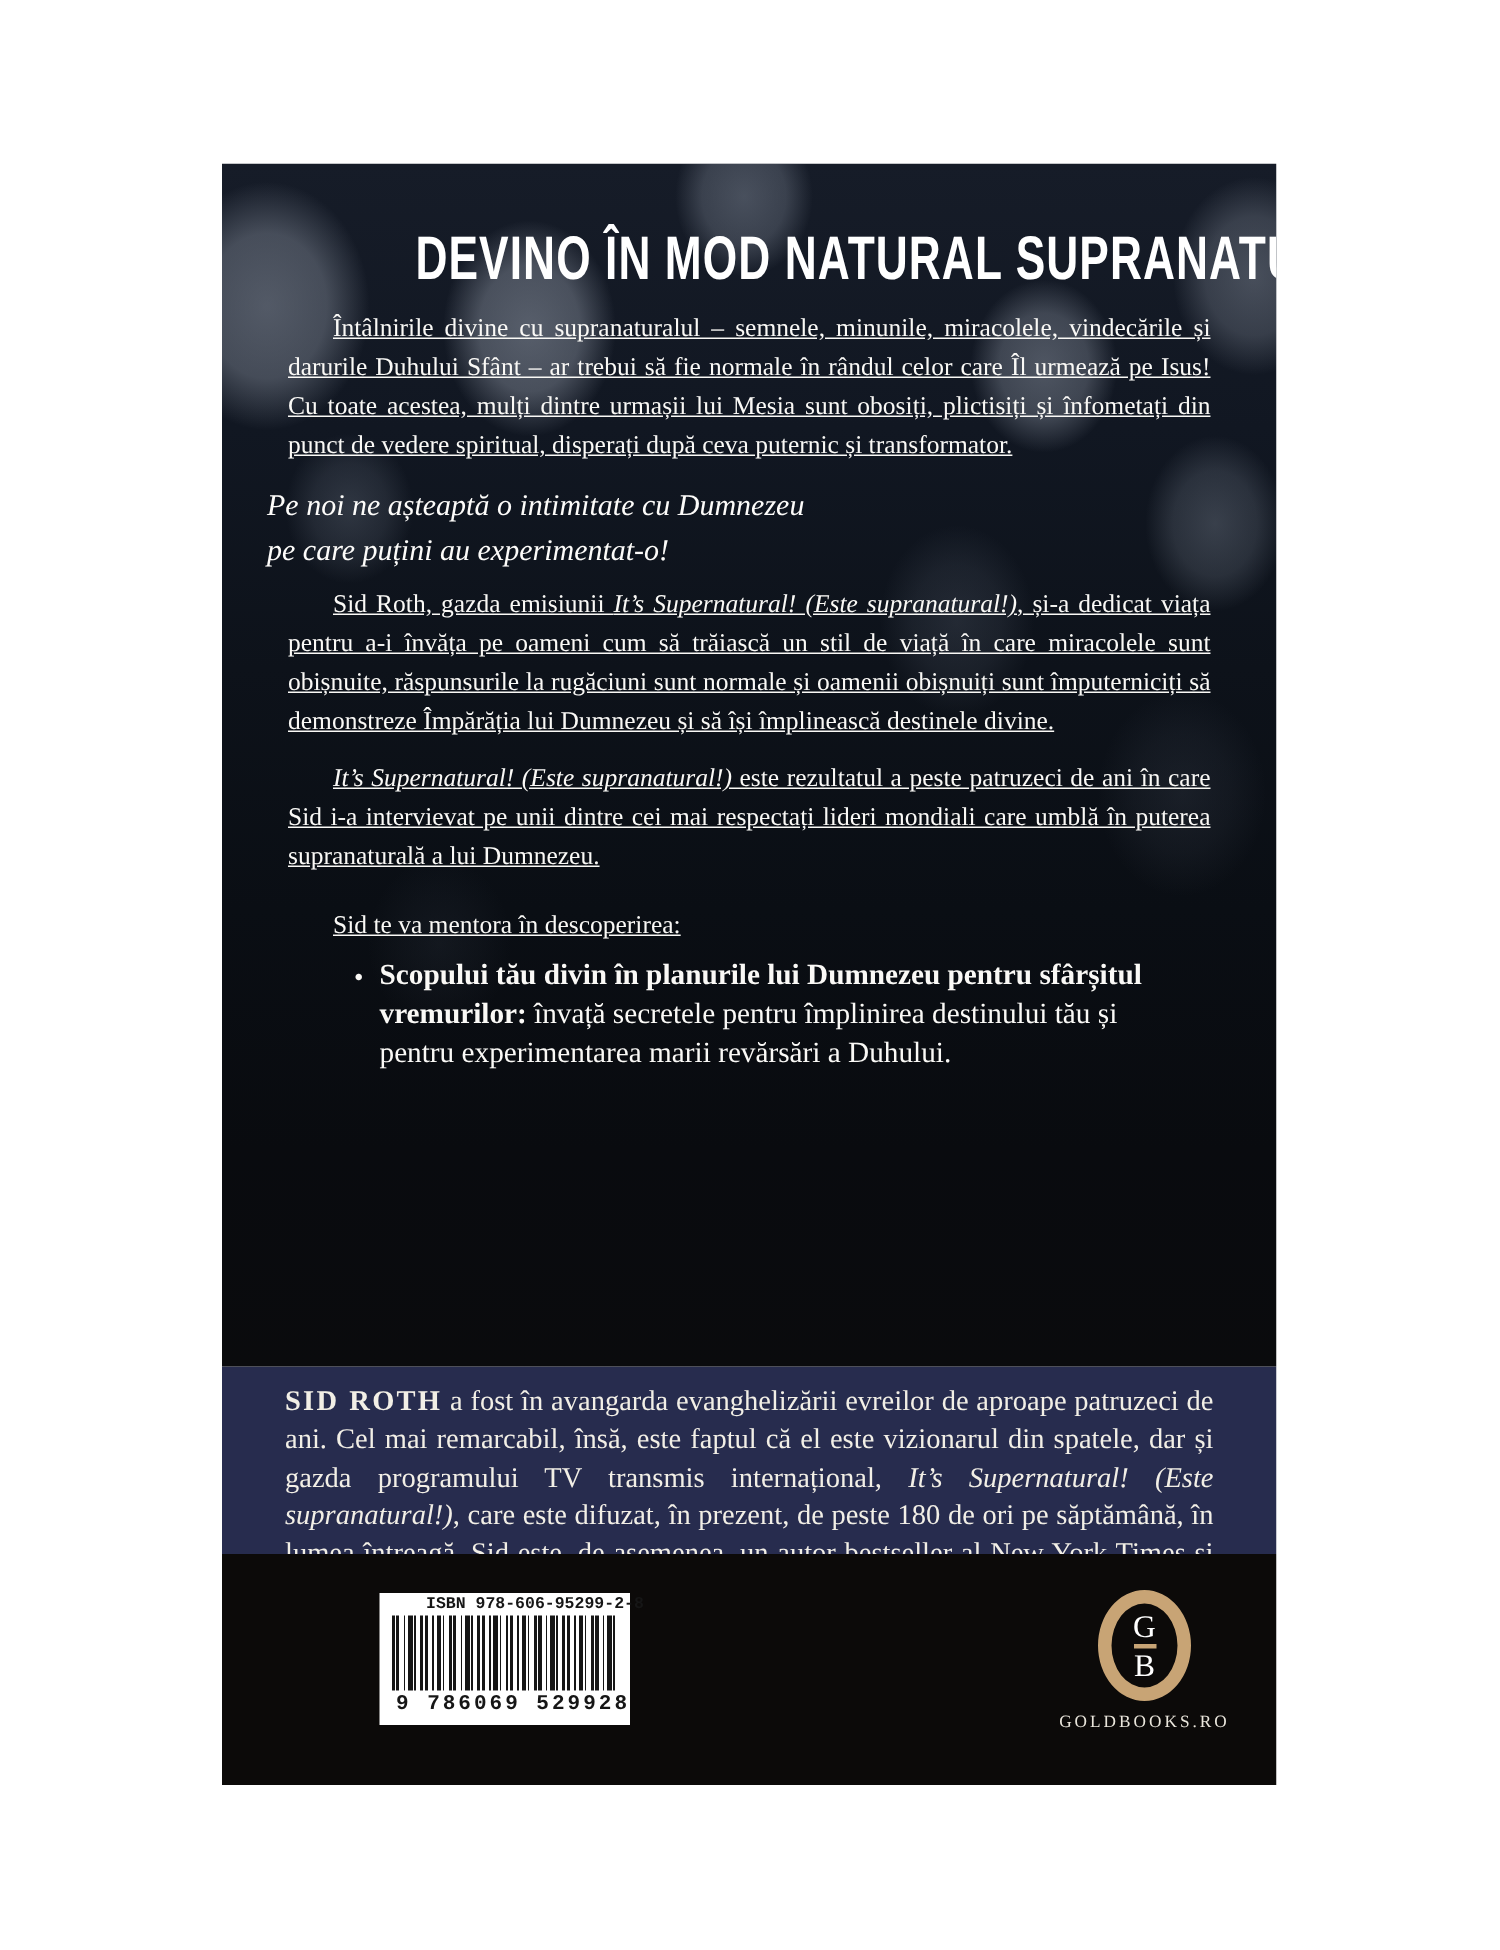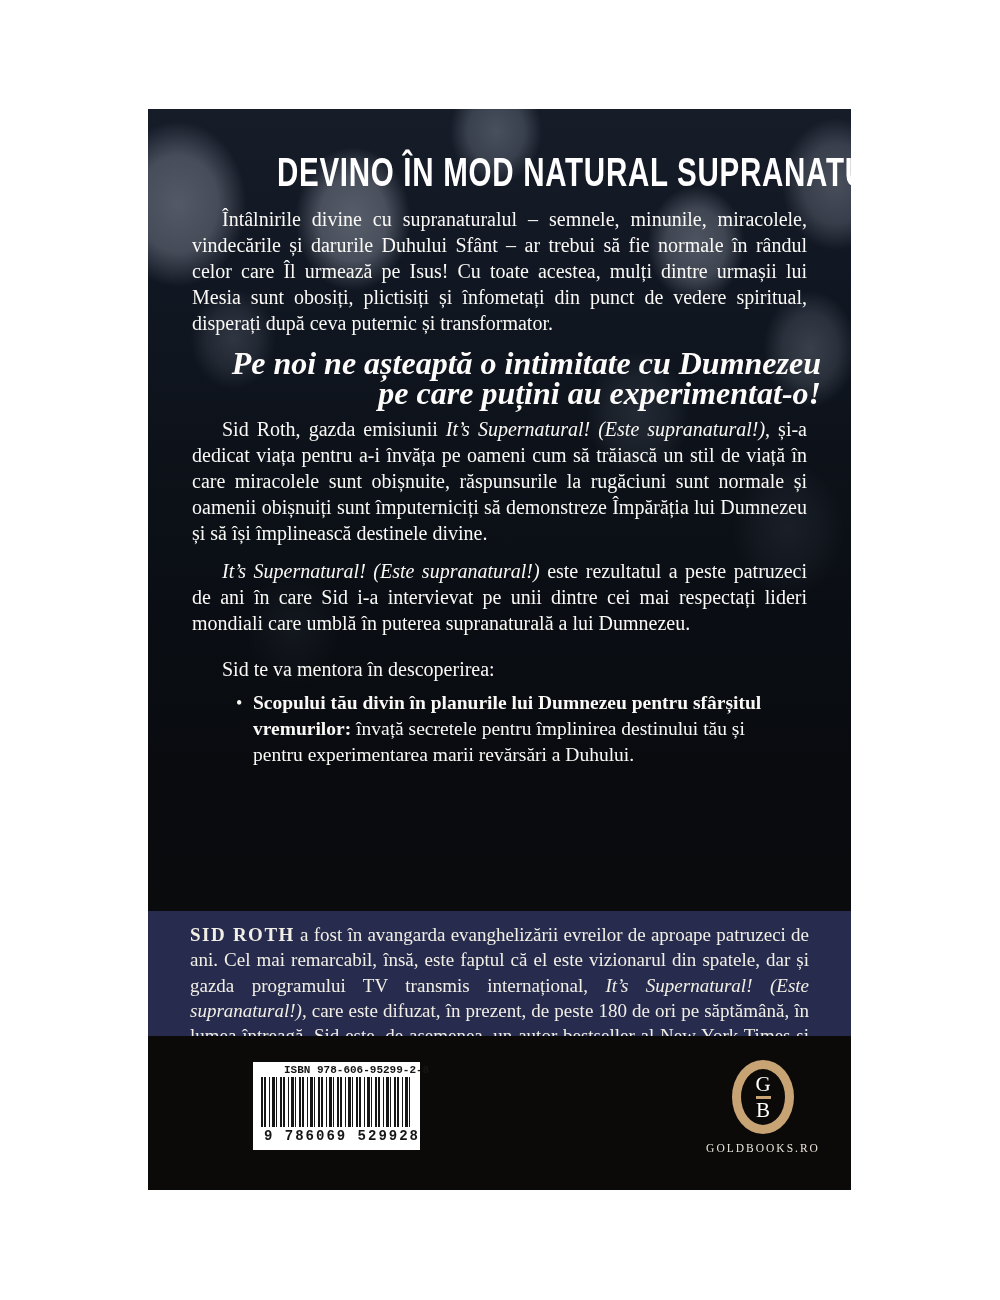--- a/index.html
+++ b/index.html
@@ -18,26 +18,26 @@
       radial-gradient(62px 78px  at 662px 240px, rgba(136,146,161,.34) 0%, rgba(136,146,161,.22) 45%, rgba(136,146,161,0) 75%),
       radial-gradient(56px 66px  at 85px 230px,  rgba(130,140,156,.28) 0%, rgba(130,140,156,.16) 45%, rgba(130,140,156,0) 76%),
       radial-gradient(66px 82px  at 490px 305px, rgba(122,132,150,.20) 0%, rgba(122,132,150,.12) 45%, rgba(122,132,150,0) 78%),
       radial-gradient(72px 88px  at 640px 420px, rgba(112,122,142,.14) 0%, rgba(112,122,142,.08) 45%, rgba(112,122,142,0) 78%),
       radial-gradient(60px 72px  at 145px 520px, rgba(100,112,132,.10) 0%, rgba(100,112,132,.05) 45%, rgba(100,112,132,0) 80%),
       linear-gradient(180deg,#161c28 0%,#111722 22%,#0d121a 42%,#0a0e14 62%,#090b0f 82%,#0a0b0d 100%);
   }
   .title{margin:40px 0 0;text-align:center;white-space:nowrap;font-family:"Liberation Sans",sans-serif;
          font-weight:700;font-size:41px;line-height:1.15;color:#ffffff;letter-spacing:1px;}
   .title span{display:inline-block;transform:scaleX(.72);transform-origin:center;}
-  .body{font-size:20px;line-height:26px;margin:10px 44px 0;text-align:justify;}
+  .body{font-size:17px;line-height:26px;margin:10px 44px 0;text-align:justify;text-decoration:underline;}
   .indent{text-indent:30px;}
   .it{font-style:italic;}
   .b{font-weight:bold;}
-  .pullquote{margin:12px 30px 0;text-align:right;font-style:italic;font-weight:bold;
-             font-size:32px;line-height:30px;color:#fdfcfa;}
+  .pullquote{margin:12px 30px 0;text-align:left;font-style:italic;font-weight:normal;
+             font-size:20px;line-height:30px;color:#fdfcfa;}
   .para2{margin-top:8px;}
   .para3{margin-top:12px;}
   .mentor{margin-top:20px;text-align:left;}
   .bullets{list-style:none;margin:8px 54px 0 105px;padding:0;font-size:19.5px;line-height:26px;}
   .bullets li{position:relative;margin-top:7px;text-align:left;}
   .bullets li::before{content:"•";position:absolute;left:-17px;top:0;font-size:18px;}
 
   
   .bio{width:100%;height:125px;background:#272c4e;box-sizing:border-box;
        padding:11px 42px 0 42px;color:#f2efe6;}

